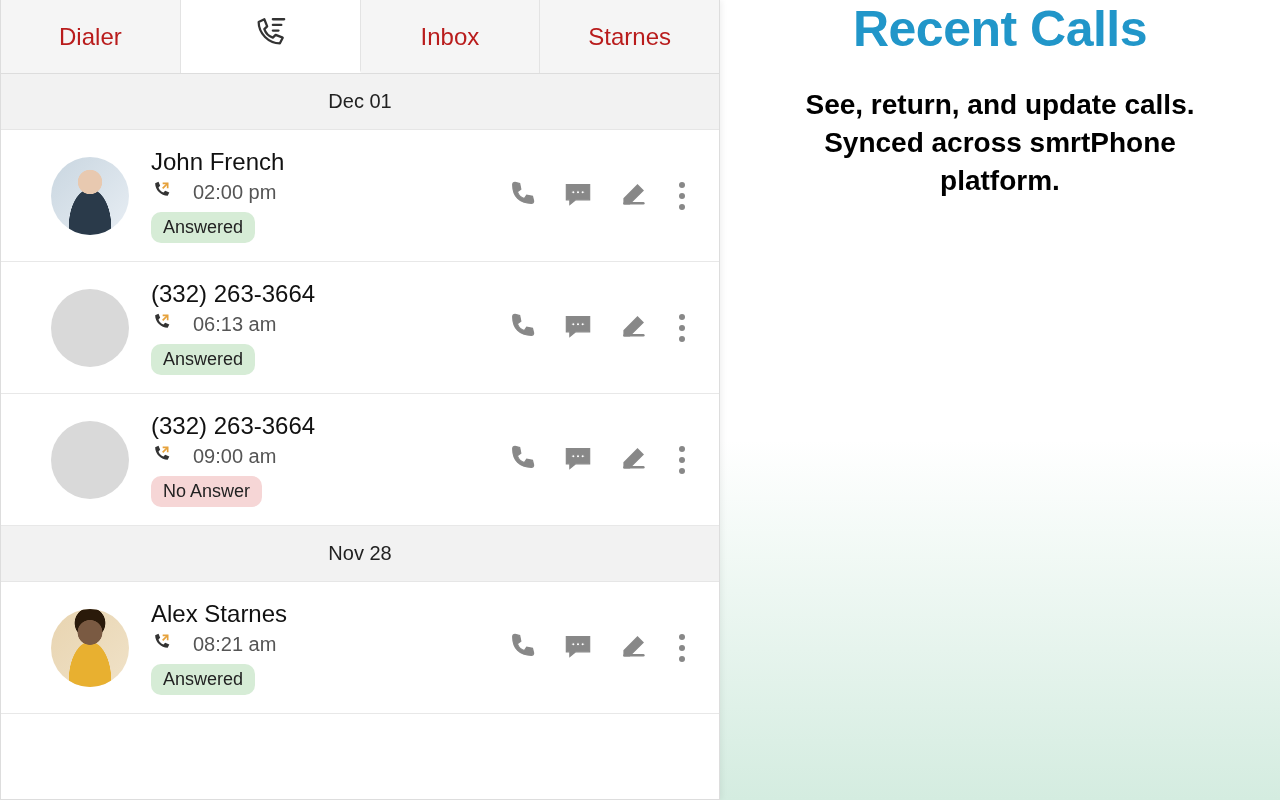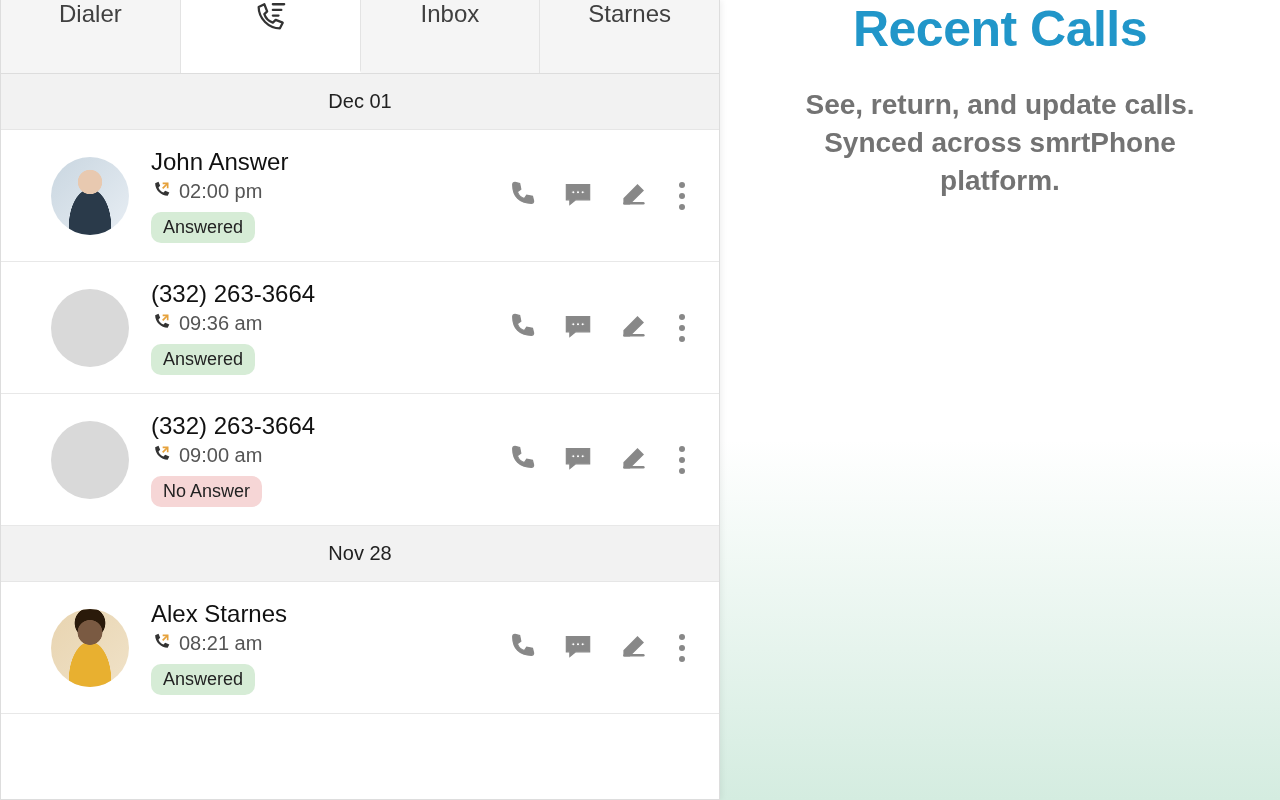--- a/index.html
+++ b/index.html
@@ -20,24 +20,24 @@
   }
   .tabs {
     display: flex;
     height: 74px;
     border-bottom: 1px solid #ddd;
     background: #fafafa;
   }
   .tab {
     flex: 1;
     display: flex;
-    align-items: flex-start;
+    align-items: center;
     justify-content: center;
     font-size: 24px;
-    color: #404040;
+    color: #b91c1c;
     border-right: 1px solid #e3e3e3;
     background: #f5f5f5;
     cursor: pointer;
   }
   .tab:last-child { border-right: none; }
   .tab.active {
     background: #ffffff;
     border-bottom: 3px solid transparent;
   }
   .tab svg { width: 34px; height: 34px; stroke: #333; }
@@ -91,22 +91,22 @@
   }
   .call-info { flex: 1; }
   .call-name {
     font-size: 24px;
     color: #111;
     font-weight: 500;
     margin-bottom: 4px;
   }
   .call-time-row {
     display: flex;
-    align-items: flex-start;
-    gap: 8px;
+    align-items: center;
+    gap: 22px;
     margin-bottom: 8px;
   }
   .call-time-row svg { width: 20px; height: 20px; }
   .call-time { font-size: 20px; color: #555; }
   .status-badge {
     display: inline-block;
     padding: 5px 12px;
     border-radius: 10px;
     font-size: 18px;
     color: #222;
@@ -149,21 +149,21 @@
   .marketing h1 {
     font-size: 50px;
     font-weight: 800;
     color: #2196c9;
     margin-bottom: 28px;
     letter-spacing: -0.5px;
   }
   .marketing p {
     font-size: 28px;
     font-weight: 650;
-    color: #737373;
+    color: #000000;
     line-height: 1.35;
   }
 </style>
 </head>
 <body>
 
 <div class="panel">
   <div class="tabs">
     <div class="tab">
       <span>Dialer</span>
@@ -183,21 +183,21 @@
     </div>
     <div class="tab">
       <span>Starnes</span>
     </div>
   </div>
 
   <div id="call-groups">
       <div class="date-header">Dec 01</div>
       <div class="call-item">
         <div class="avatar photo1"></div>
-        <div class="call-info"><div class="call-name">John Answer</div><div class="call-time-row">
+        <div class="call-info"><div class="call-name">John French</div><div class="call-time-row">
             <span><svg viewBox="0 0 24 24" fill="none">
                 <path d="M5 4c0 8 7 15 15 15l2-4-5-2-2 2c-3-1-5-3-6-6l2-2-2-5-4 2z" fill="#333"></path>
                 <path d="M14 4l6 0 0 6" stroke="#e6a23c" stroke-width="2" fill="none"></path>
                 <path d="M20 4l-6 6" stroke="#e6a23c" stroke-width="2"></path>
               </svg></span>
             <span class="call-time">02:00 pm</span>
           </div><span class="status-badge status-answered">Answered</span></div>
         <div class="actions">
           <div class="action-btn">
             <span><svg viewBox="0 0 24 24">
@@ -226,21 +226,21 @@
         </div>
       </div>
       <div class="call-item">
         <div class="avatar "></div>
         <div class="call-info"><div class="call-name">(332) 263-3664</div><div class="call-time-row">
             <span><svg viewBox="0 0 24 24" fill="none">
                 <path d="M5 4c0 8 7 15 15 15l2-4-5-2-2 2c-3-1-5-3-6-6l2-2-2-5-4 2z" fill="#333"></path>
                 <path d="M14 4l6 0 0 6" stroke="#e6a23c" stroke-width="2" fill="none"></path>
                 <path d="M20 4l-6 6" stroke="#e6a23c" stroke-width="2"></path>
               </svg></span>
-            <span class="call-time">09:36 am</span>
+            <span class="call-time">06:13 am</span>
           </div><span class="status-badge status-answered">Answered</span></div>
         <div class="actions">
           <div class="action-btn">
             <span><svg viewBox="0 0 24 24">
                 <path d="M6 2l4 1 1 5-3 2c1 3 3 5 6 6l2-3 5 1 1 4c0 1-1 2-2 2C10 20 4 14 4 4c0-1 1-2 2-2z"></path>
               </svg></span>
           </div>
           <div class="action-btn">
             <span><svg viewBox="0 0 24 24">
                 <path d="M2 4h20v13H10l-5 4v-4H2z"></path>

